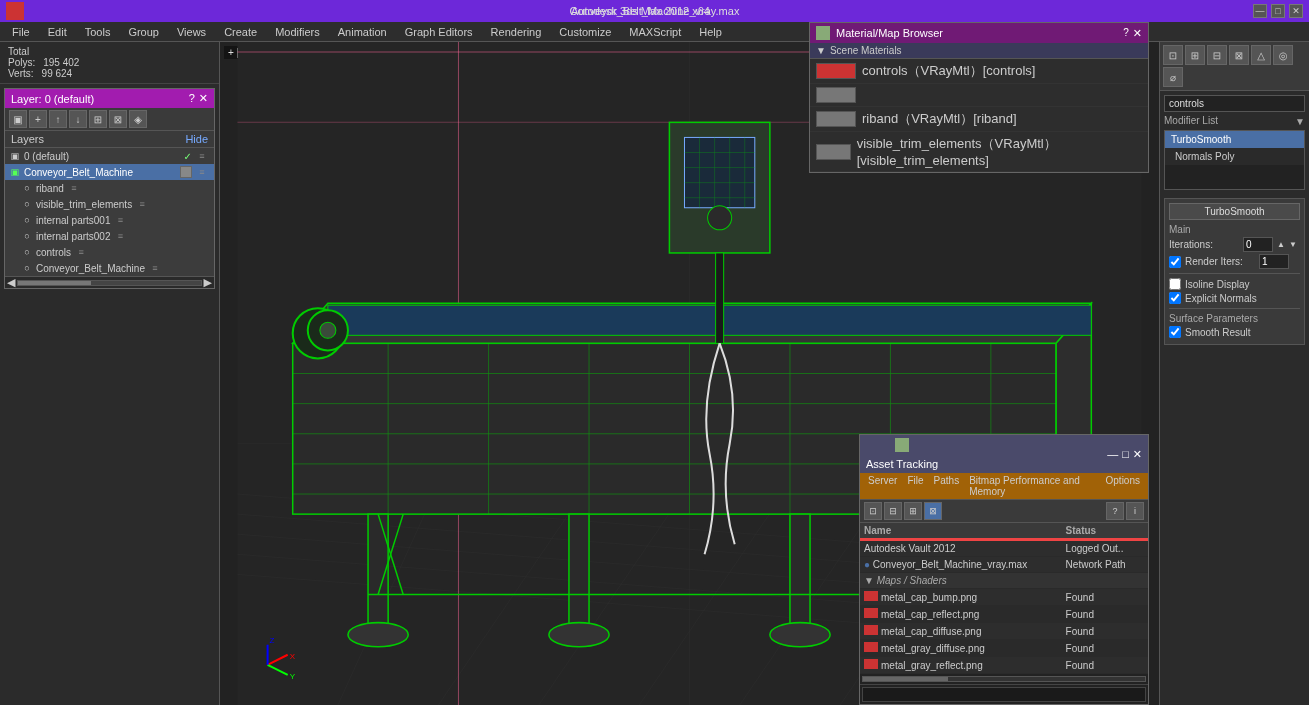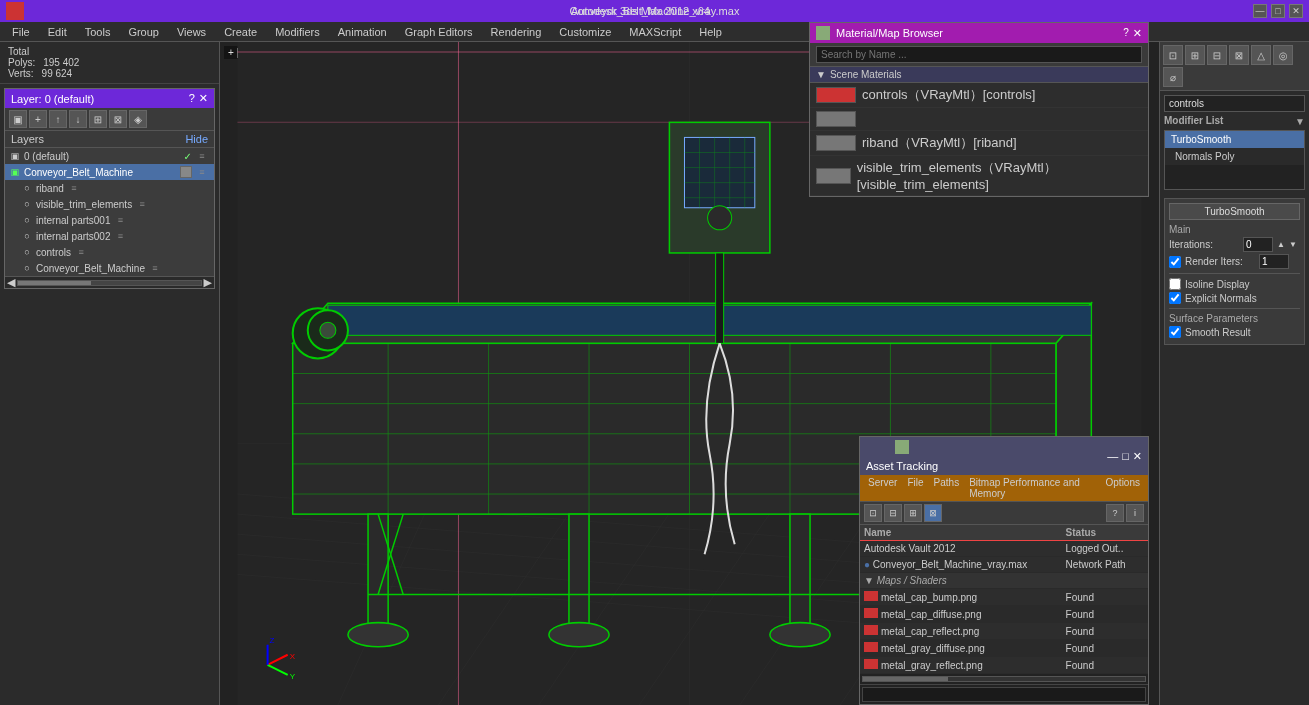--- a/index.html
+++ b/index.html
@@ -20,75 +20,75 @@
 
     
     #left-panel { width: 220px; background: #2b2b2b; border-right: 1px solid #555; display: flex; flex-direction: column; flex-shrink: 0; }
 
     
     #stats { background: #2b2b2b; padding: 4px 8px; font-size: 10px; color: #ccc; border-bottom: 1px solid #444; }
     #stats .stat-row { display: flex; gap: 8px; }
 
     
     #layer-dialog { background: #3c3c3c; border: 1px solid #666; margin: 4px; }
-    #layer-dialog-title { background: #6d28d9; color: #fff; padding: 3px 6px; display: flex; align-items: center; justify-content: space-between; font-size: 11px; }
+    #layer-dialog-title { background: #a21caf; color: #fff; padding: 3px 6px; display: flex; align-items: center; justify-content: space-between; font-size: 11px; }
     #layer-toolbar { background: #3a3a3a; padding: 2px 4px; display: flex; align-items: center; gap: 2px; border-bottom: 1px solid #555; }
     .layer-tool-btn { width: 18px; height: 18px; background: #555; border: 1px solid #666; display: flex; align-items: center; justify-content: center; cursor: pointer; color: #ccc; font-size: 10px; }
     #layers-header { display: flex; justify-content: space-between; padding: 2px 6px; background: #3a3a3a; border-bottom: 1px solid #555; font-size: 11px; }
     #layers-list { background: #3c3c3c; overflow-y: auto; }
     .layer-row { display: flex; align-items: center; padding: 2px 4px; font-size: 10px; cursor: pointer; }
     .layer-row.selected { background: #4a6fa5; color: #fff; }
     .layer-row.sub { padding-left: 16px; }
     .layer-icon { width: 12px; height: 12px; margin-right: 3px; display: inline-flex; align-items: center; justify-content: center; font-size: 9px; }
     .layer-check { margin-left: auto; color: #7f7; font-size: 10px; }
     .layer-options { width: 16px; margin-left: 2px; text-align: center; font-size: 9px; color: #888; }
 
     
     #viewport { flex: 1; background: #222; position: relative; overflow: hidden; }
     #viewport-label { position: absolute; top: 4px; left: 4px; color: #ddd; font-size: 10px; background: rgba(0,0,0,0.4); padding: 1px 4px; }
 
     
     #right-panel { width: 150px; background: #2b2b2b; border-left: 1px solid #555; display: flex; flex-direction: column; flex-shrink: 0; }
     #right-toolbar { background: #3a3a3a; padding: 3px; display: flex; flex-wrap: wrap; gap: 2px; border-bottom: 1px solid #555; }
     .right-tool-btn { width: 20px; height: 20px; background: #555; border: 1px solid #666; display: flex; align-items: center; justify-content: center; cursor: pointer; font-size: 10px; color: #ccc; }
     #modifier-section { padding: 4px; }
-    .modifier-label { font-size: 10px; color: #aaa; margin-bottom: 2px; font-weight: bold; }
+    .modifier-label { font-size: 10px; color: #aaa; margin-bottom: 2px; }
     #modifier-list-box { background: #222; border: 1px solid #555; min-height: 60px; }
     .modifier-item { padding: 3px 6px; font-size: 10px; cursor: pointer; }
     .modifier-item.selected { background: #4a6fa5; color: #fff; }
     .modifier-item.sub { background: #2a2a2a; padding-left: 10px; }
     #turbosmooth-panel { background: #3a3a3a; border: 1px solid #555; margin: 4px; padding: 4px; }
     #turbosmooth-title { text-align: center; background: #4a4a4a; padding: 2px; margin-bottom: 4px; font-size: 10px; color: #ddd; border: 1px solid #666; }
     .ts-section-title { font-size: 10px; color: #aaa; margin: 2px 0; }
     .ts-row { display: flex; align-items: center; gap: 4px; margin: 2px 0; font-size: 10px; }
     .ts-label { color: #ccc; min-width: 70px; }
     .ts-input { width: 30px; background: #222; border: 1px solid #555; color: #fff; font-size: 10px; padding: 1px 2px; }
     .ts-checkbox { width: 12px; height: 12px; }
     .ts-section-divider { height: 1px; background: #555; margin: 4px 0; }
     .surface-params { font-size: 10px; color: #aaa; margin: 2px 0; }
 
     
     #material-browser { position: absolute; top: 0; right: 0; width: 340px; background: #2d2d2d; border: 1px solid #666; z-index: 10; }
-    #mat-titlebar { background: #a21caf; color: #fff; padding: 3px 6px; display: flex; align-items: center; justify-content: space-between; font-size: 11px; }
+    #mat-titlebar { background: #701a75; color: #fff; padding: 3px 6px; display: flex; align-items: center; justify-content: space-between; font-size: 11px; }
     #mat-search { padding: 3px 6px; background: #3a3a3a; border-bottom: 1px solid #555; }
     #mat-search input { width: 100%; background: #222; border: 1px solid #555; color: #ddd; padding: 2px 4px; font-size: 10px; }
     #mat-section-label { padding: 2px 6px; background: #3a3a5a; color: #ccc; font-size: 10px; border-bottom: 1px solid #555; display: flex; align-items: center; gap: 4px; }
     .mat-row { display: flex; align-items: center; padding: 3px 6px; border-bottom: 1px solid #333; cursor: pointer; }
     .mat-color-swatch { width: 40px; height: 16px; margin-right: 6px; border: 1px solid #555; }
     .mat-name { font-size: 13px; color: #ccc; }
 
     
     #asset-tracking { position: absolute; bottom: 0; right: 0; width: 290px; background: #2d2d2d; border: 1px solid #666; z-index: 10; }
     #at-titlebar { background: #4a4a6a; color: #fff; padding: 3px 6px; display: flex; align-items: center; justify-content: space-between; font-size: 11px; }
     #at-menubar { background: #a16207; padding: 1px 4px; display: flex; gap: 2px; border-bottom: 1px solid #555; }
     .at-menu { font-size: 10px; color: #ccc; padding: 1px 4px; cursor: pointer; }
     #at-toolbar { background: #3a3a3a; padding: 2px 4px; display: flex; gap: 2px; border-bottom: 1px solid #555; align-items: center; justify-content: space-between; }
     .at-tool { width: 18px; height: 18px; background: #555; border: 1px solid #666; display: flex; align-items: center; justify-content: center; font-size: 9px; color: #ccc; cursor: pointer; }
     #at-table { width: 100%; border-collapse: collapse; font-size: 10px; }
-    #at-table th { background: #3a3a3a; padding: 2px 4px; border-bottom: 1px solid #ef4444; text-align: left; color: #aaa; }
+    #at-table th { background: #3a3a3a; padding: 2px 4px; border-bottom: 3px solid #ef4444; text-align: left; color: #aaa; }
     #at-table td { padding: 2px 4px; border-bottom: 1px solid #2a2a2a; color: #ccc; }
     .at-row-file { background: #2d2d2d; }
     .at-row-maps { background: #333; font-style: italic; }
     .at-row-asset { background: #2d2d2d; }
     .at-row-asset:nth-child(odd) { background: #2a2a2a; }
     .status-found { color: #7f7; }
     .status-netpath { color: #aaa; }
     .status-loggedout { color: #fa0; }
     .at-icon { width: 14px; height: 10px; background: #c33; display: inline-block; margin-right: 3px; }
     .at-scroll { overflow-y: auto; max-height: 200px; }
@@ -403,23 +403,20 @@
   <div id="mat-titlebar">
     <div style="display:flex;align-items:center;gap:6px;">
       <span style="width:14px;height:14px;background:#8a7;display:inline-block;"></span>
       <span>Material/Map Browser</span>
     </div>
     <div style="display:flex;gap:4px;">
       <span style="cursor:pointer;font-size:10px;">?</span>
       <span style="cursor:pointer;">✕</span>
     </div>
   </div>
-  <div id="mat-search">
-    <input type="text" placeholder="Search by Name ..." style="width: 100%; background: rgb(26, 26, 26); border: 1px solid rgb(85, 85, 85); color: rgb(221, 221, 221); padding: 2px 4px; font-size: 10px;">
-  </div>
   <div id="mat-section-label">
     <span style="cursor:pointer;">▼</span>
     <span>Scene Materials</span>
   </div>
 
   <div class="mat-row">
     <div class="mat-color-swatch" style="background:#c33;"></div>
     <span class="mat-name">controls（VRayMtl）[controls]</span>
   </div>
   <div class="mat-row">
@@ -493,27 +490,27 @@
           </td>
         </tr>
         <tr class="at-row-asset">
           <td>
             <span class="at-icon"></span>metal_cap_bump.png
           </td>
           <td class="status-found">Found</td>
         </tr>
         <tr class="at-row-asset">
           <td>
-            <span class="at-icon"></span>metal_cap_diffuse.png
+            <span class="at-icon"></span>metal_cap_reflect.png
           </td>
           <td class="status-found">Found</td>
         </tr>
         <tr class="at-row-asset">
           <td>
-            <span class="at-icon"></span>metal_cap_reflect.png
+            <span class="at-icon"></span>metal_cap_diffuse.png
           </td>
           <td class="status-found">Found</td>
         </tr>
         <tr class="at-row-asset">
           <td>
             <span class="at-icon"></span>metal_gray_diffuse.png
           </td>
           <td class="status-found">Found</td>
         </tr>
         <tr class="at-row-asset">

